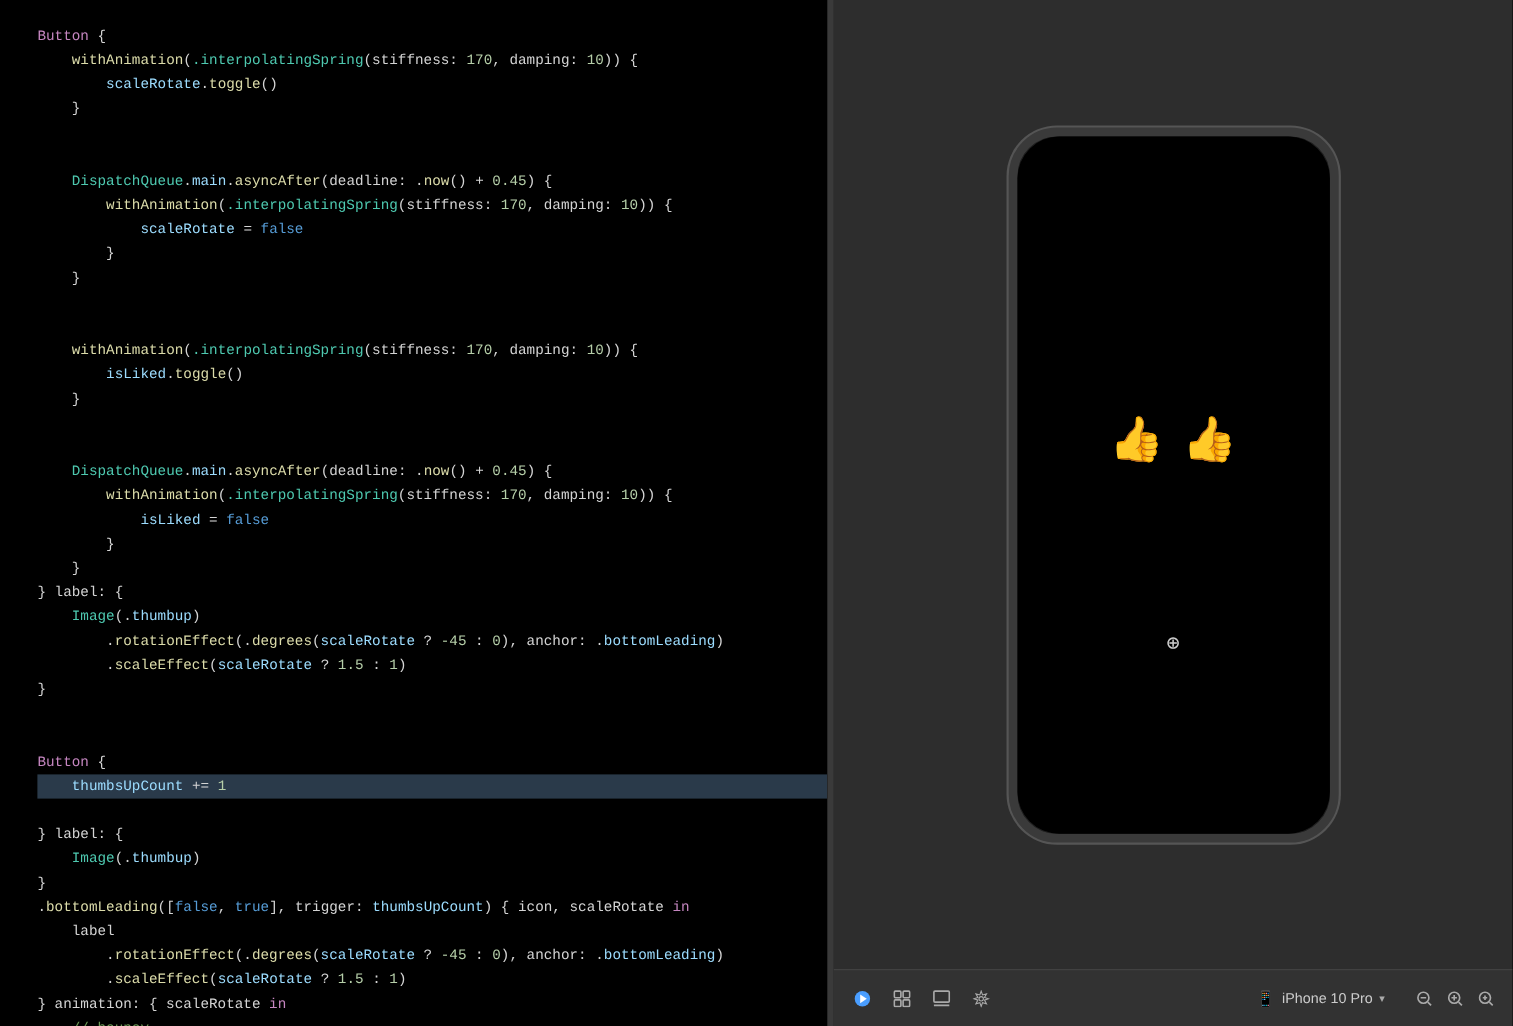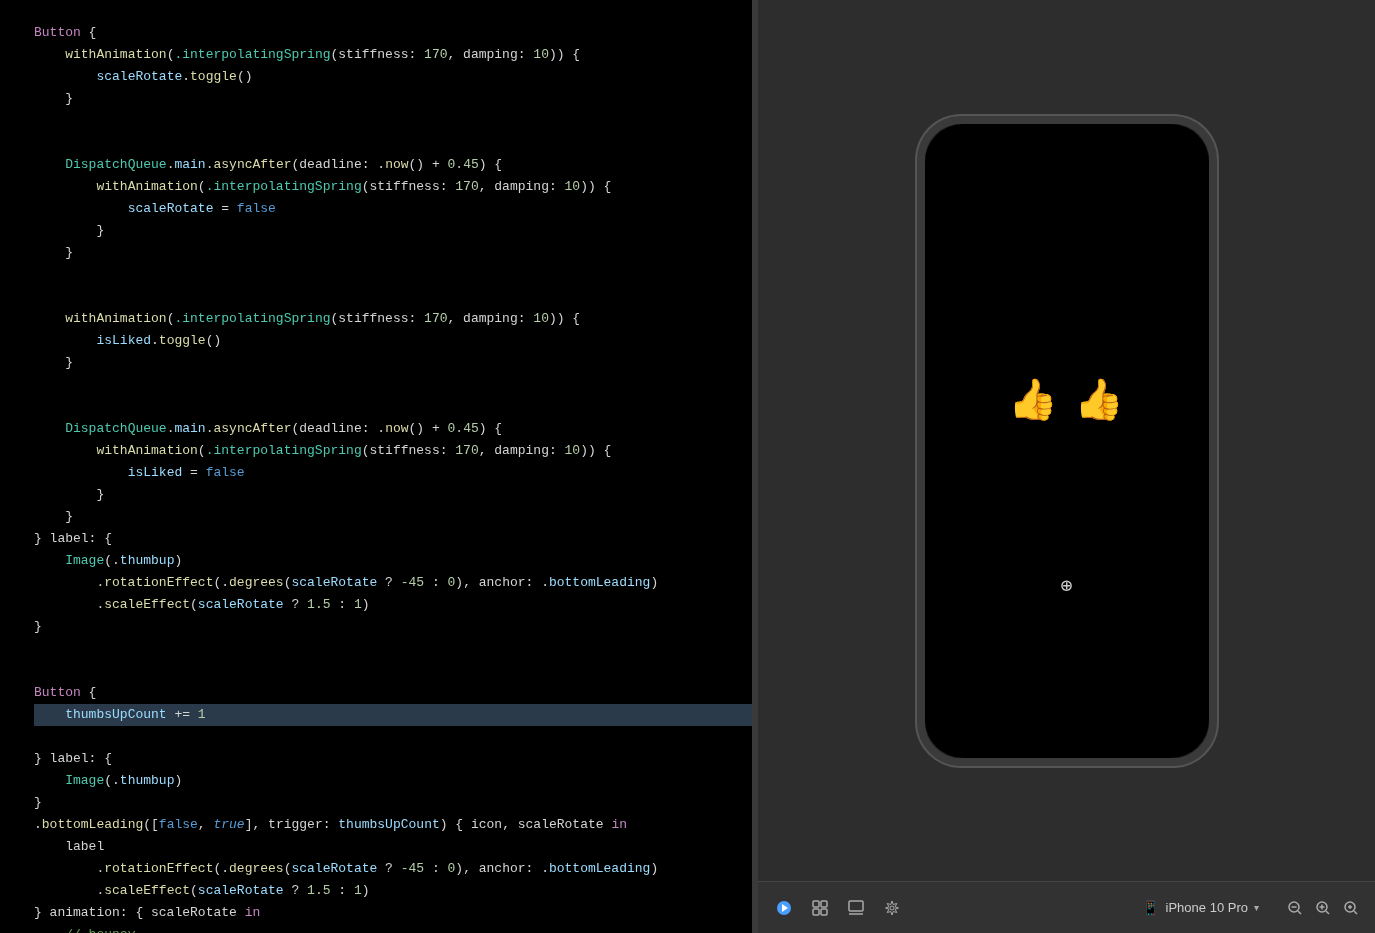--- a/index.html
+++ b/index.html
@@ -38,21 +38,21 @@
       display: block;
       width: 100%;
     }
 
     
     .kw-purple { color: #c586c0; }
     .kw-teal { color: #4ec9b0; }
     .kw-yellow { color: #dcdcaa; }
     .kw-number { color: #b5cea8; }
     .kw-false { color: #569cd6; }
-    .kw-true { color: #569cd6; font-style: italic; }
+    .kw-true { color: #569cd6; }
     .kw-method { color: #dcdcaa; }
     .kw-param { color: #9cdcfe; }
     .kw-comment { color: #6a9955; }
 
     
     #divider {
       width: 6px;
       background: #3a3a3a;
       height: 933px;
       flex-shrink: 0;

